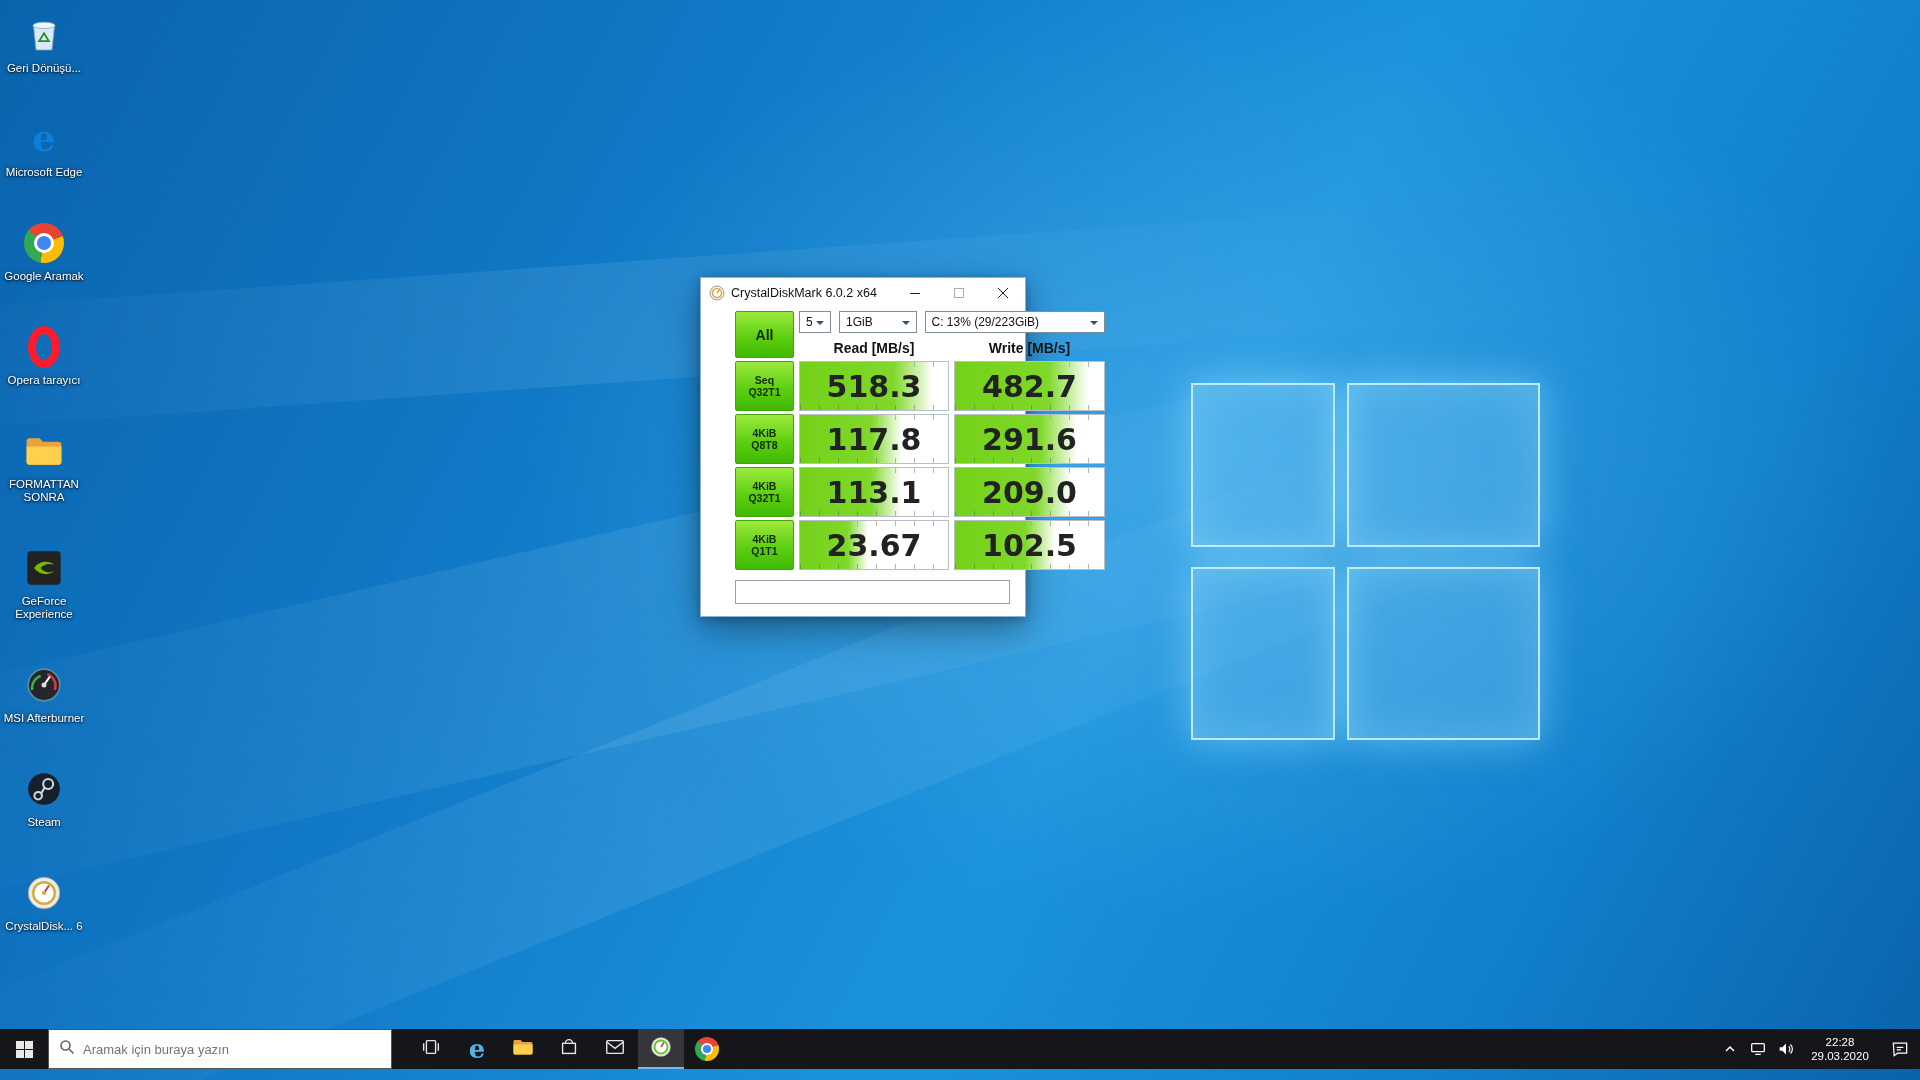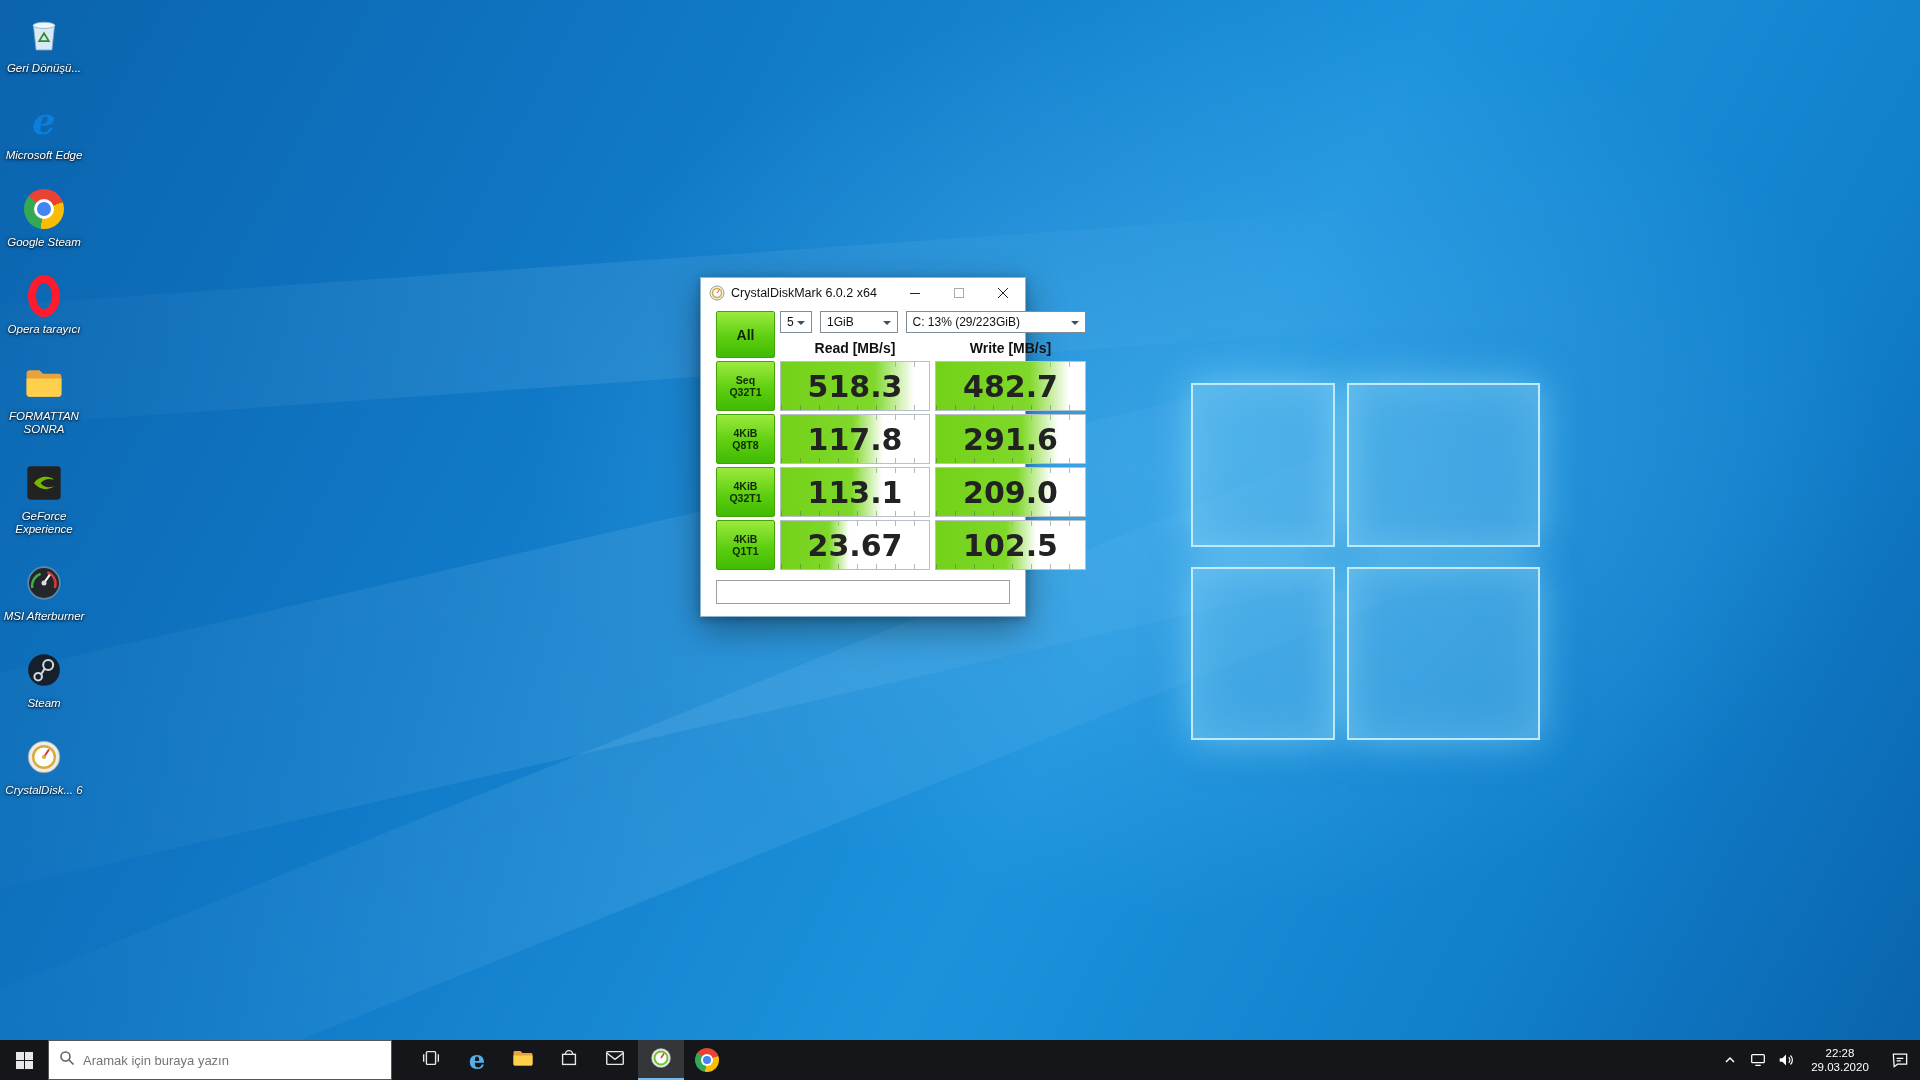--- a/index.html
+++ b/index.html
@@ -19,21 +19,21 @@
   .beam.b3 { left:-100px; top:260px; width:1500px; height:120px; transform:rotate(-4deg); }
   .pane { position:absolute; background:rgba(125,205,245,.30);
     border:2px solid rgba(205,242,255,.9);
     box-shadow:0 0 36px rgba(150,225,255,.55), inset 0 0 50px rgba(170,232,255,.28); }
   .pane.tl { left:1191px; top:383px; width:144px; height:164px; }
   .pane.tr { left:1347px; top:383px; width:193px; height:164px; }
   .pane.bl { left:1191px; top:567px; width:144px; height:173px; }
   .pane.br { left:1347px; top:567px; width:193px; height:173px; }
 
   
-  .desk-icons { position:absolute; left:2px; top:12px; display:flex; flex-direction:column; gap:24px;font-style:italic; }
+  .desk-icons { position:absolute; left:2px; top:12px; display:flex; flex-direction:column; gap:41px; }
   .desk-icon { width:84px; display:flex; flex-direction:column; align-items:center; gap:4px; cursor:default; }
   .desk-icon .img { width:46px; height:46px; display:flex; align-items:center; justify-content:center; }
   .desk-icon .lbl { font-size:11.5px; color:#fff; text-align:center; line-height:13px;
     text-shadow:0 1px 2px rgba(0,0,0,.85), 0 0 4px rgba(0,0,0,.5); max-width:82px; }
 
   .icon-chrome { width:40px; height:40px; border-radius:50%; position:relative;
     background:conic-gradient(from -50deg,#ea4335 0deg 120deg,#fbbc05 120deg 240deg,#34a853 240deg 360deg); }
   .icon-chrome .inner { position:absolute; left:50%; top:50%; width:20px; height:20px; margin:-10px 0 0 -10px;
     background:#fff; border-radius:50%; }
   .icon-chrome .hub { position:absolute; left:50%; top:50%; width:14px; height:14px; margin:-7px 0 0 -7px;
@@ -46,21 +46,21 @@
   
   .cdm-window { position:absolute; left:700px; top:277px; width:326px;
     background:#fff; border:1px solid #8fb4d2;
     box-shadow:0 12px 34px rgba(0,0,0,.38), 0 2px 8px rgba(0,0,0,.25); }
   .titlebar { height:29px; display:flex; align-items:center; padding-left:8px; background:#fff; }
   .titlebar .t-icon { width:16px; height:16px; margin-right:6px; display:flex; }
   .titlebar .t-text { font-size:12.5px; color:#111; flex:1; }
   .win-btn { width:44px; height:29px; display:flex; align-items:center; justify-content:center; }
   .menubar { height:24px; display:flex; align-items:center; background:#fff; padding-left:4px; }
   .menubar span { font-size:12.5px; color:#111; padding:3px 8px; }
-  .cdm-content { padding:4px 15px 12px; background:#fff; }
+  .cdm-content { padding:4px 15px 12px; background:#fff;margin-left:19px; }
 
   .bench-grid { display:grid; grid-template-columns:59px 150px 151px;
     grid-template-rows:24px 20px 50px 50px 50px 50px; column-gap:5px; row-gap:3px; }
   .greenbtn { background:linear-gradient(180deg,#9cea3e 0%,#5ecf10 55%,#3fba04 100%);
     border:1px solid #44a309; border-radius:2px; color:#102b00;
     display:flex; flex-direction:column; align-items:center; justify-content:center;
     font-weight:bold; cursor:pointer; }
   .all-btn { grid-column:1; grid-row:1 / 3; font-size:14px; color:#0a2900; }
   .row-btn { font-size:10.5px; line-height:12px; }
   .combos { grid-column:2 / 4; grid-row:1; display:flex; gap:8px; align-items:flex-start; }
@@ -80,21 +80,21 @@
   .cell::before { top:0; } .cell::after { bottom:0; }
   .bar { position:absolute; left:0; top:0; bottom:0;
     background:linear-gradient(90deg,#74d119 0%,#7fd82a 70%,rgba(116,209,25,0) 100%); }
   .num { position:relative; z-index:2; font-family:"DejaVu Sans",sans-serif;
     font-size:30px; font-weight:bold; color:#222; }
 
   .comment-box { margin-top:10px; width:100%; height:24px; border:1px solid #9aa0a6;
     background:#fff; font-size:12px; padding:0 6px; outline:none; }
 
   
-  .taskbar { position:absolute; left:0; bottom:0; width:1920px; height:40px;
+  .taskbar { position:absolute; left:0; bottom:11px; width:1920px; height:40px;
     background:#14161a; display:flex; align-items:stretch; z-index:50; }
   .tb-start { width:48px; display:flex; align-items:center; justify-content:center; cursor:pointer; }
   .winlogo { display:grid; grid-template-columns:8px 8px; grid-template-rows:8px 8px; gap:1px; }
   .winlogo i { background:#e8e8e8; }
   .tb-search { width:344px; background:#fff; border:1px solid #555; display:flex; align-items:center;
     gap:8px; padding:0 10px; }
   .tb-search input { border:none; outline:none; background:transparent; font-size:13px; color:#333; width:100%;
     font-family:"Liberation Sans","DejaVu Sans",sans-serif; }
   .tb-icons { display:flex; margin-left:16px; }
   .tb-btn { width:46px; display:flex; align-items:center; justify-content:center; cursor:pointer; }
@@ -135,21 +135,21 @@
       </span>
       <span class="lbl">Microsoft Edge</span>
     </div>
     <div class="desk-icon">
       <span class="img">
         <span class="icon-chrome">
             <span class="inner"></span>
             <span class="hub"></span>
           </span>
       </span>
-      <span class="lbl">Google Steam</span>
+      <span class="lbl">Google Aramak</span>
     </div>
     <div class="desk-icon">
       <span class="img">
           <span class="icon-opera"></span>
         </span>
       <span class="lbl">Opera tarayıcı</span>
     </div>
     <div class="desk-icon">
       <span class="img">
         <svg width="44" height="44" viewBox="0 0 48 48">

